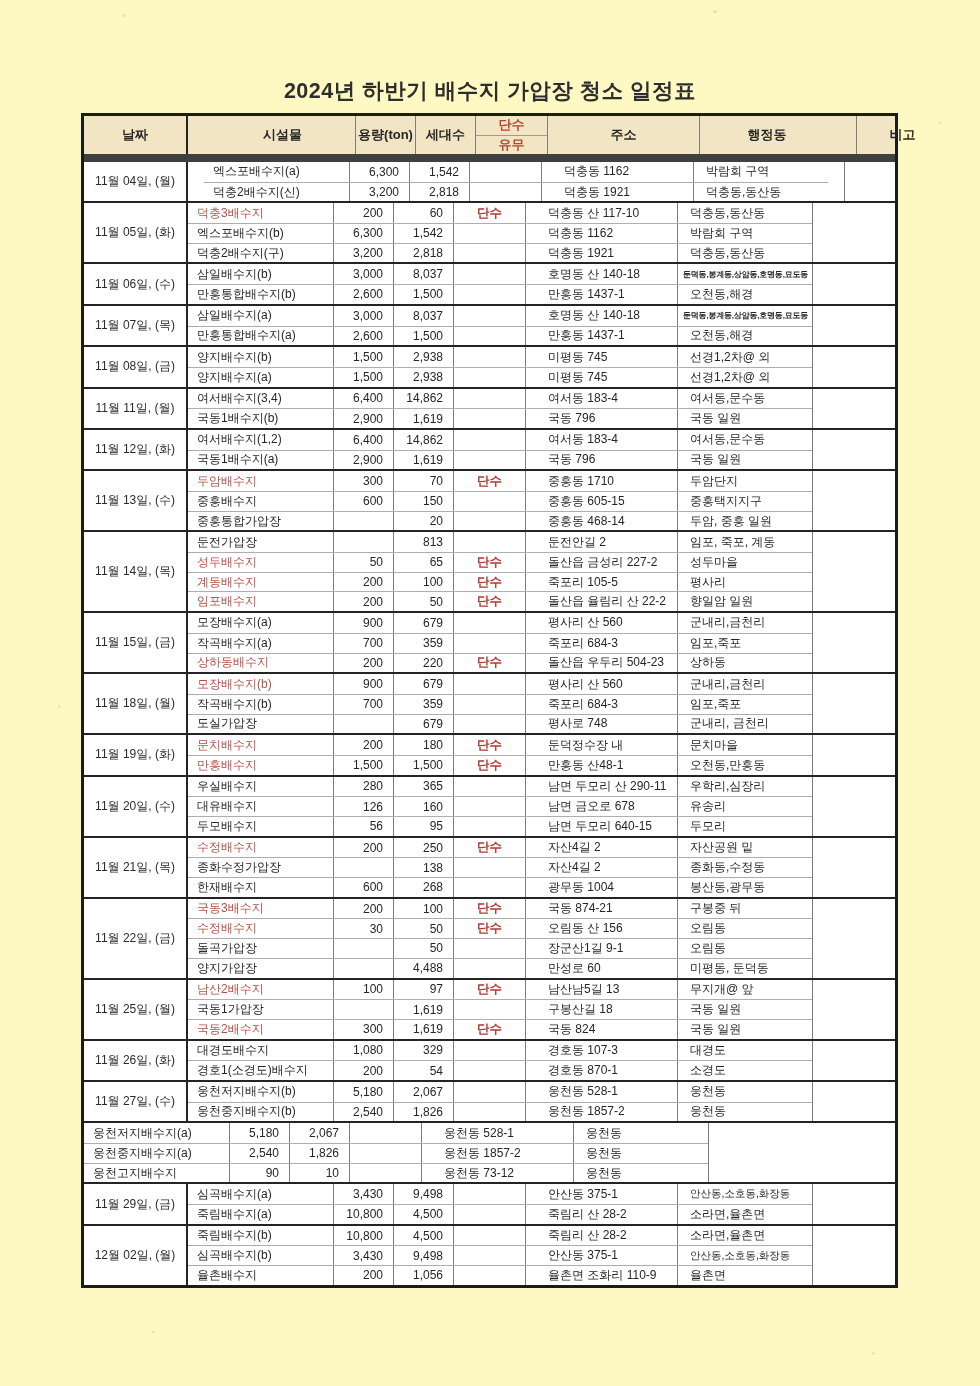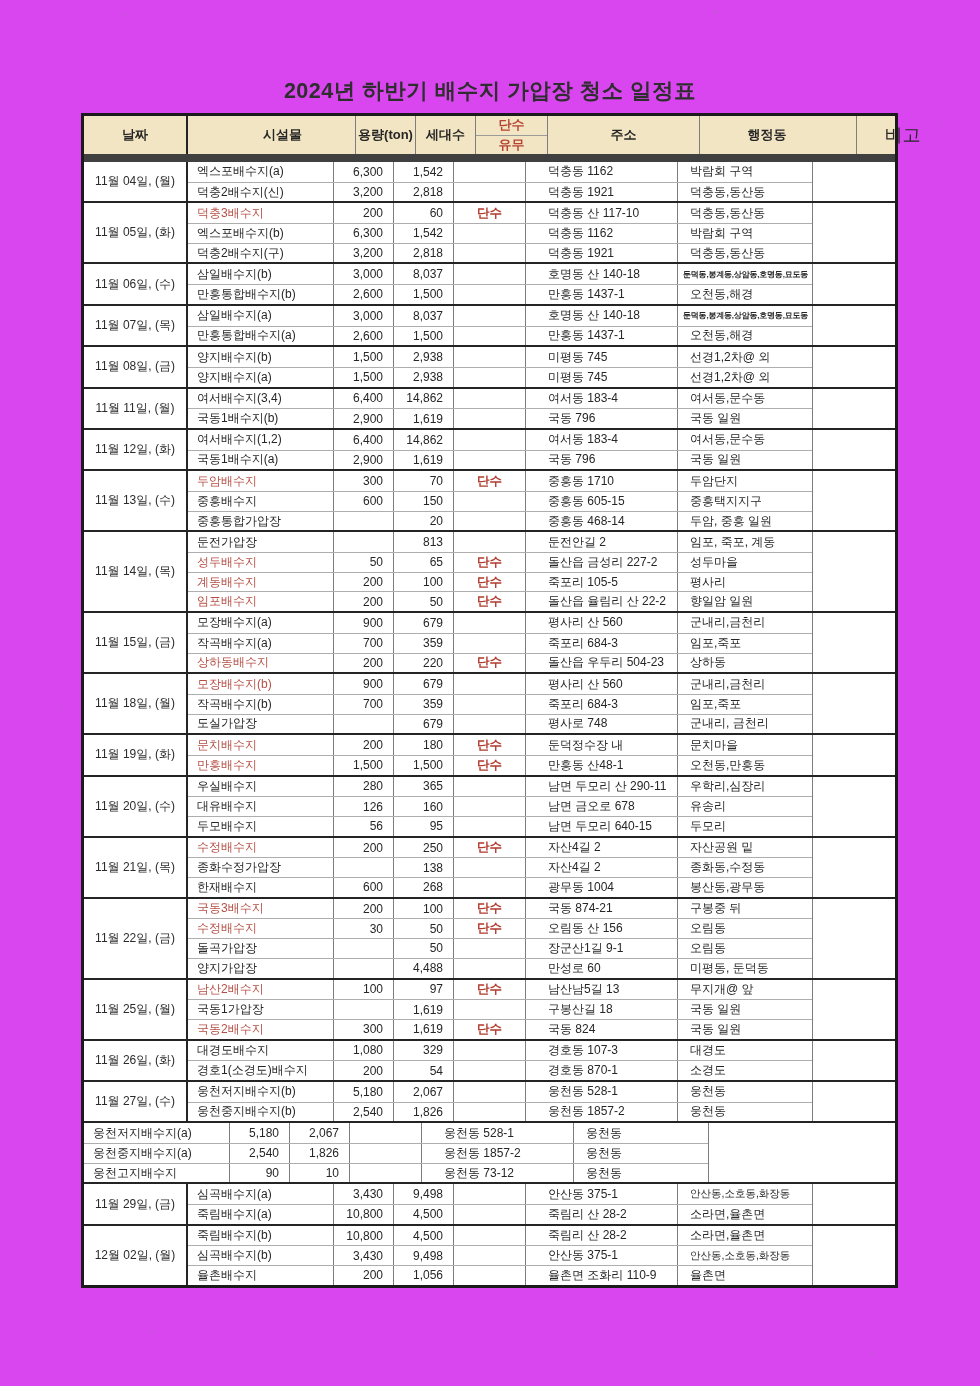--- a/index.html
+++ b/index.html
@@ -7,21 +7,21 @@
   body {
     font-family: "Liberation Sans", "DejaVu Sans", sans-serif;
     background: #f8f7f4;
     color: #262626;
     position: relative;
     width: 980px; height: 1386px;
     overflow: hidden;
   }
   .page {
     position: absolute; inset: 0;
-    background: #d946ef;
+    background: #fef9c3;
   }
   .title {
     margin-top: 76px;
     text-align: center;
     font-size: 21.5px;
     font-weight: 700;
     color: #2e2e2e;
     letter-spacing: 0.5px;
   }
   .table-wrap {
@@ -52,35 +52,35 @@
   }
   .thead .h-cell {
     display: flex; align-items: center; justify-content: center;
     border-right: 1px solid #7d7d7d;
     font-weight: 700; font-size: 13px;
     height: 100%;
   }
   .thead .h-note {
     width: 92px; flex: none;
     display: flex; align-items: center; justify-content: center;
-    font-weight: 400; font-size: 18px;
+    font-weight: 700; font-size: 13px;
   }
   .h-cutoff {
     display: flex; flex-direction: column;
     border-right: 1px solid #7d7d7d;
     height: 100%;
     color: #b54334; font-weight: 700; font-size: 13px;
   }
   .h-cutoff .half {
     flex: 1; display: flex; align-items: center; justify-content: center;
   }
   .h-cutoff .half:first-child { border-bottom: 1px solid #9b9b9b; }
   
   .group { display: flex; border-top: 2px solid #242424; background: #fff; }
-  .group:first-child { border-top: none; }
+  .group:first-child { border-top: none; gap: 16px; }
   .date-cell {
     width: 104px; flex: none;
     display: flex; align-items: center; justify-content: center;
     border-right: 2px solid #242424;
     font-size: 12px; color: #2b2b2b;
     white-space: nowrap;
   }
   .rows { width: 624px; flex: none; display: flex; flex-direction: column; }
   .row {
     display: grid;

